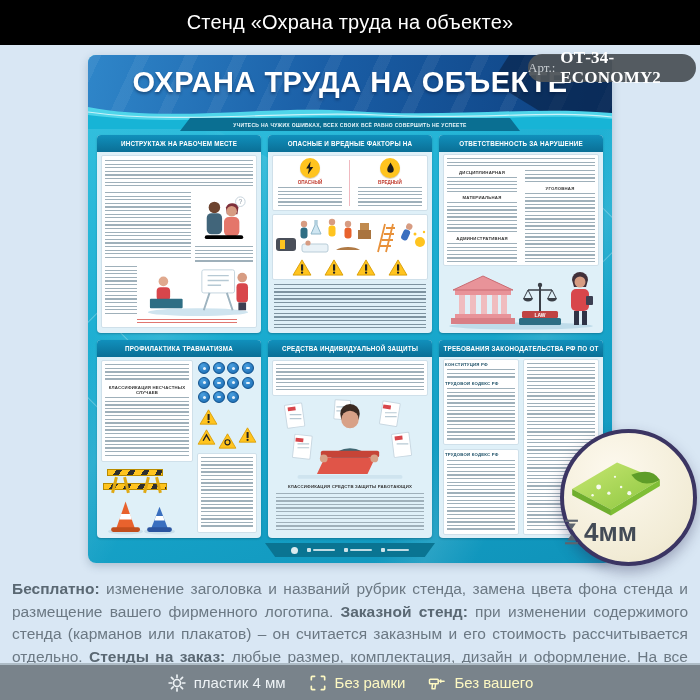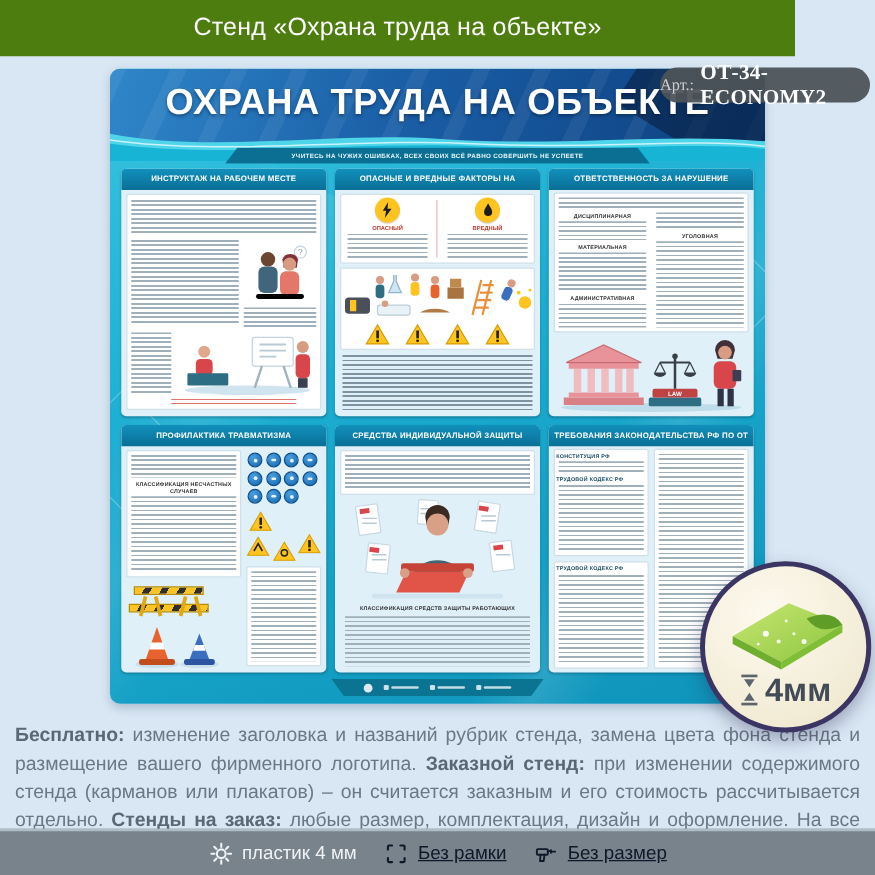--- a/index.html
+++ b/index.html
@@ -1,20 +1,20 @@
 <!DOCTYPE html>
 <html><head>
 <meta charset="utf-8">
 <style>
   * { margin:0; padding:0; box-sizing:border-box; }
   html,body { width:700px; height:700px; overflow:hidden; font-family:"Liberation Sans",sans-serif; }
   .page { position:relative; width:700px; height:700px; background:#d9e7f4; }
 
   
-  .titlebar { position:absolute; left:0; top:0; width:636px; height:45px; background:#4d7c0f;
+  .titlebar { position:absolute; left:0; top:0; width:700px; height:45px; background:#000000;
     display:flex; align-items:center; justify-content:center; color:#fff; font-size:20px; letter-spacing:.2px; }
 
   
   .stand { position:absolute; left:88px; top:55px; width:524px; height:508px; border-radius:8px;
     overflow:hidden; background:linear-gradient(160deg,#38c4e1 0%,#1badd1 45%,#0f93ba 100%);
     box-shadow:0 3px 8px rgba(40,70,100,.25); }
   .stand-header { position:absolute; left:0; top:0; width:524px; height:60px;
     background:repeating-linear-gradient(115deg, rgba(255,255,255,.06) 0 12px, transparent 12px 44px),
                linear-gradient(100deg,#2f86c9 0%,#1a5ea6 45%,#0d3f7e 100%); }
   .stand-header::after { content:""; position:absolute; right:-12px; top:-6px; width:150px; height:66px;
@@ -60,36 +60,36 @@
   .sf-sq { width:4px; height:4px; background:rgba(255,255,255,.8); border-radius:1px; }
   .sf-bar { width:22px; height:2.5px; background:rgba(255,255,255,.75); border-radius:1px; }
 
   
   .art-badge { position:absolute; left:528px; top:54px; width:168px; height:28px; background:rgba(77,83,89,.95);
     border-radius:14px; display:flex; align-items:center; justify-content:center; gap:5px; z-index:20;font-family:Liberation Serif, serif; }
   .art-badge .pre { color:#c9ced2; font-size:13px; }
   .art-badge .code { color:#fff; font-size:17px; font-weight:bold; letter-spacing:.2px; }
 
   
-  .circle-badge { position:absolute; left:560px; top:449px; width:137px; height:137px; border-radius:50%;
+  .circle-badge { position:absolute; left:560px; top:429px; width:137px; height:137px; border-radius:50%;
     background:radial-gradient(circle at 38% 30%, #fdf9ee, #f2ecd6 70%, #e9e2c6); border:4px solid #3b3563;
-    box-shadow:0 6px 14px rgba(40,40,80,.35); z-index:30; display:flex; flex-direction:column; align-items:center; }
+    box-shadow:0 6px 14px rgba(40,40,80,.35); z-index:30; display:flex; flex-direction:column; }
   .thick-row { display:flex; align-items:flex-end; gap:5px; margin-top:-6px; }
   .thick-label { font-size:26px; font-weight:bold; color:#434b56; line-height:1; }
 
   
   .descr { position:absolute; left:0; top:578px; width:700px; padding:0 12px; color:#6b7883;
     font-size:15.5px; line-height:1.46; text-align:justify; }
   .descr b { color:#5a6873; }
 
   
   .botbar { position:absolute; left:0; top:663px; width:700px; height:37px; background:#79838b;
     border-top:2px solid #aebcc6; display:flex; align-items:center; justify-content:center; gap:22px; }
   .bitem { display:flex; align-items:center; gap:7px; color:#eef3f6; font-size:15px; }
-  .bitem.dim { color:#0f172a;text-decoration:underline; }
+  .bitem.dim { color:#fef9c3; }
   .bitem svg { display:block; }
 </style>
 </head>
 <body>
 
 <div class="page">
 
   <div class="titlebar">Стенд «Охрана труда на объекте»</div>
 
   <div class="stand">
@@ -438,17 +438,17 @@
       <svg width="20" height="20" viewBox="0 0 24 24" fill="none" stroke="currentColor" stroke-width="2" stroke-linecap="round">
         <path d="M8 4H5a1 1 0 0 0-1 1v3M16 4h3a1 1 0 0 1 1 1v3M8 20H5a1 1 0 0 1-1-1v-3M16 20h3a1 1 0 0 0 1-1v-3"></path>
       </svg>
       <span>Без рамки</span>
     </div>
     <div class="bitem dim">
       <svg width="20" height="20" viewBox="0 0 24 24" fill="none" stroke="currentColor" stroke-width="1.8" stroke-linejoin="round" stroke-linecap="round">
         <rect x="3" y="7.5" width="10.5" height="5.5" rx="1"></rect>
         <path d="M13.5 9.5h3M16.5 8.5v2.5M16.5 10h4M6.5 13 6 19h3.5l.8-6"></path>
       </svg>
-      <span>Без размер</span>
+      <span>Без вашего</span>
     </div>
   </div>
 
 </div>
 
 </body></html>

